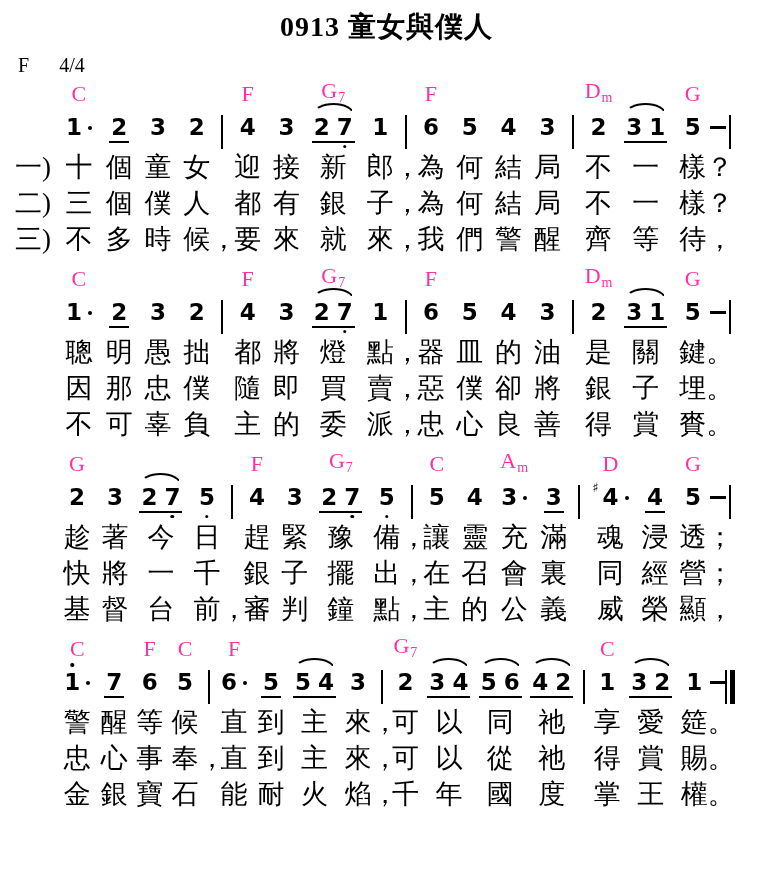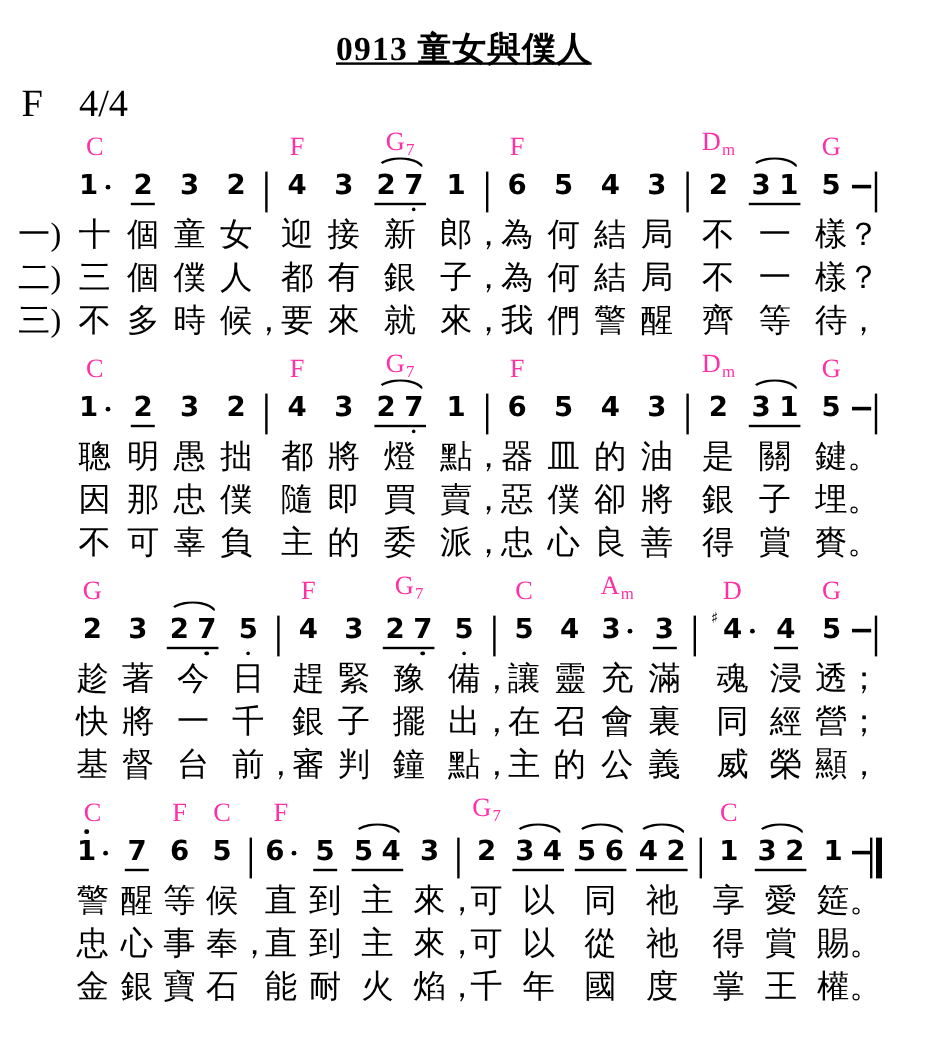--- a/index.html
+++ b/index.html
@@ -4,26 +4,25 @@
 <style>
   :root{ --accent:#ff2fa6; }
   html,body{margin:0;padding:0;}
   body{
     width:773px;height:878px;background:#ffffff;color:#000;
     font-family:"Liberation Serif","DejaVu Serif",serif;
     overflow:hidden;position:relative;
   }
   .title{
     text-align:center;font-weight:bold;font-size:28px;
-    padding-top:22px;letter-spacing:1px;
+    padding-top:8px;letter-spacing:1px;
     font-family:"Liberation Serif","DejaVu Serif",serif;
-    text-decoration:underline;
   }
   .keysig{
-    font-size:32px;margin:8px 0 2px 18px;
+    font-size:20px;margin:8px 0 2px 18px;
   }
   .keysig .meter{margin-left:30px;}
   #systems{margin-top:2px;}
   .system{
     position:relative;
     margin-left:58px;width:678px;
     margin-bottom:5px;
   }
   .grid{display:flex;width:100%;align-items:stretch;}
   .col{display:flex;flex-direction:column;align-items:center;flex:1 1 auto;min-width:10px;}

